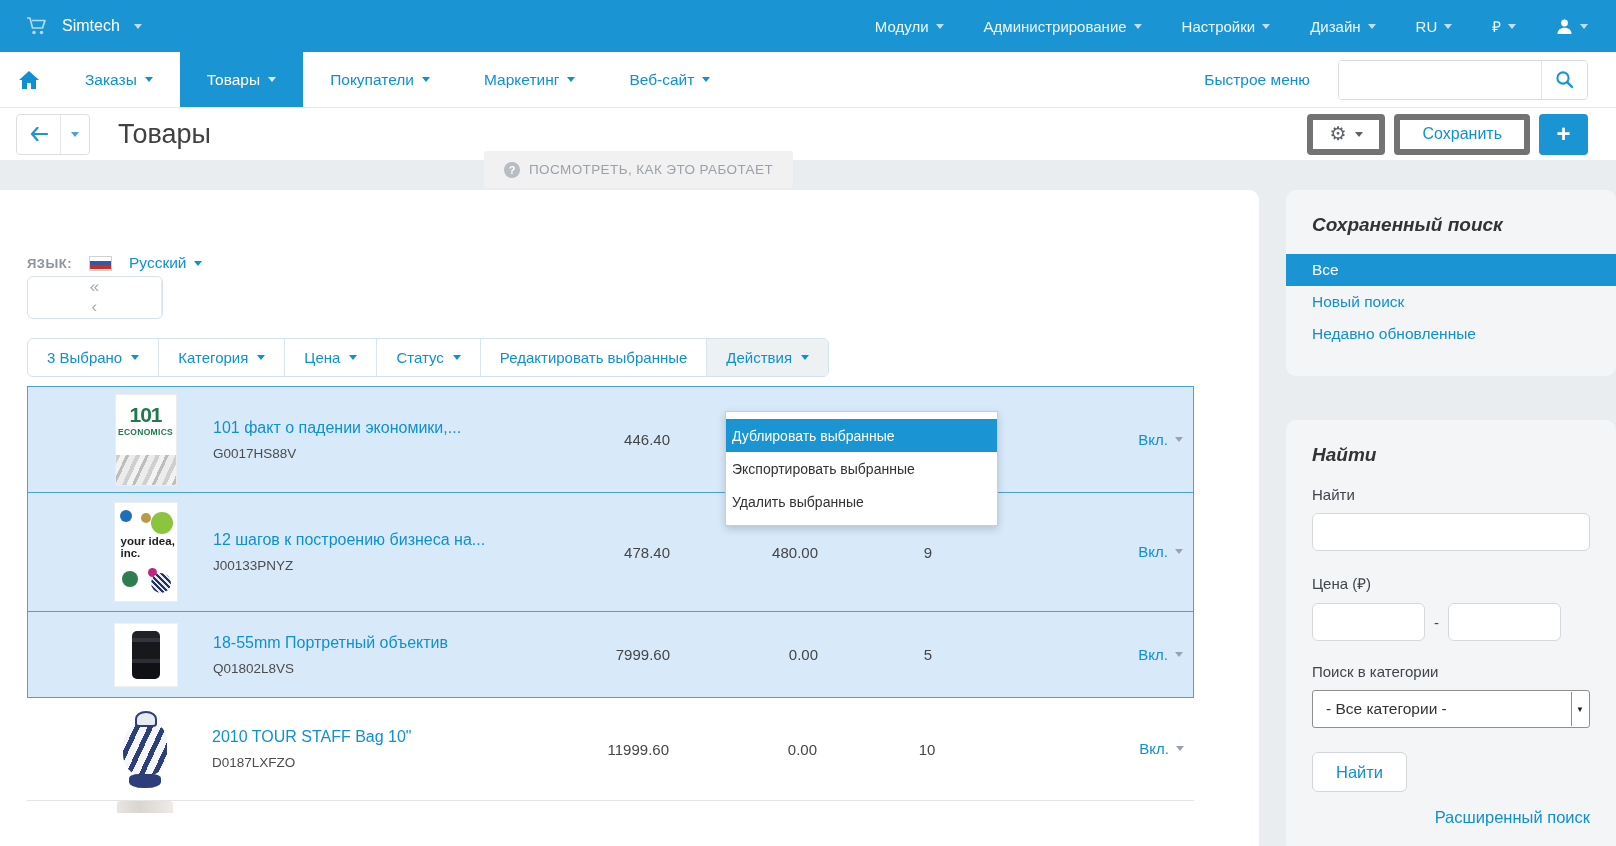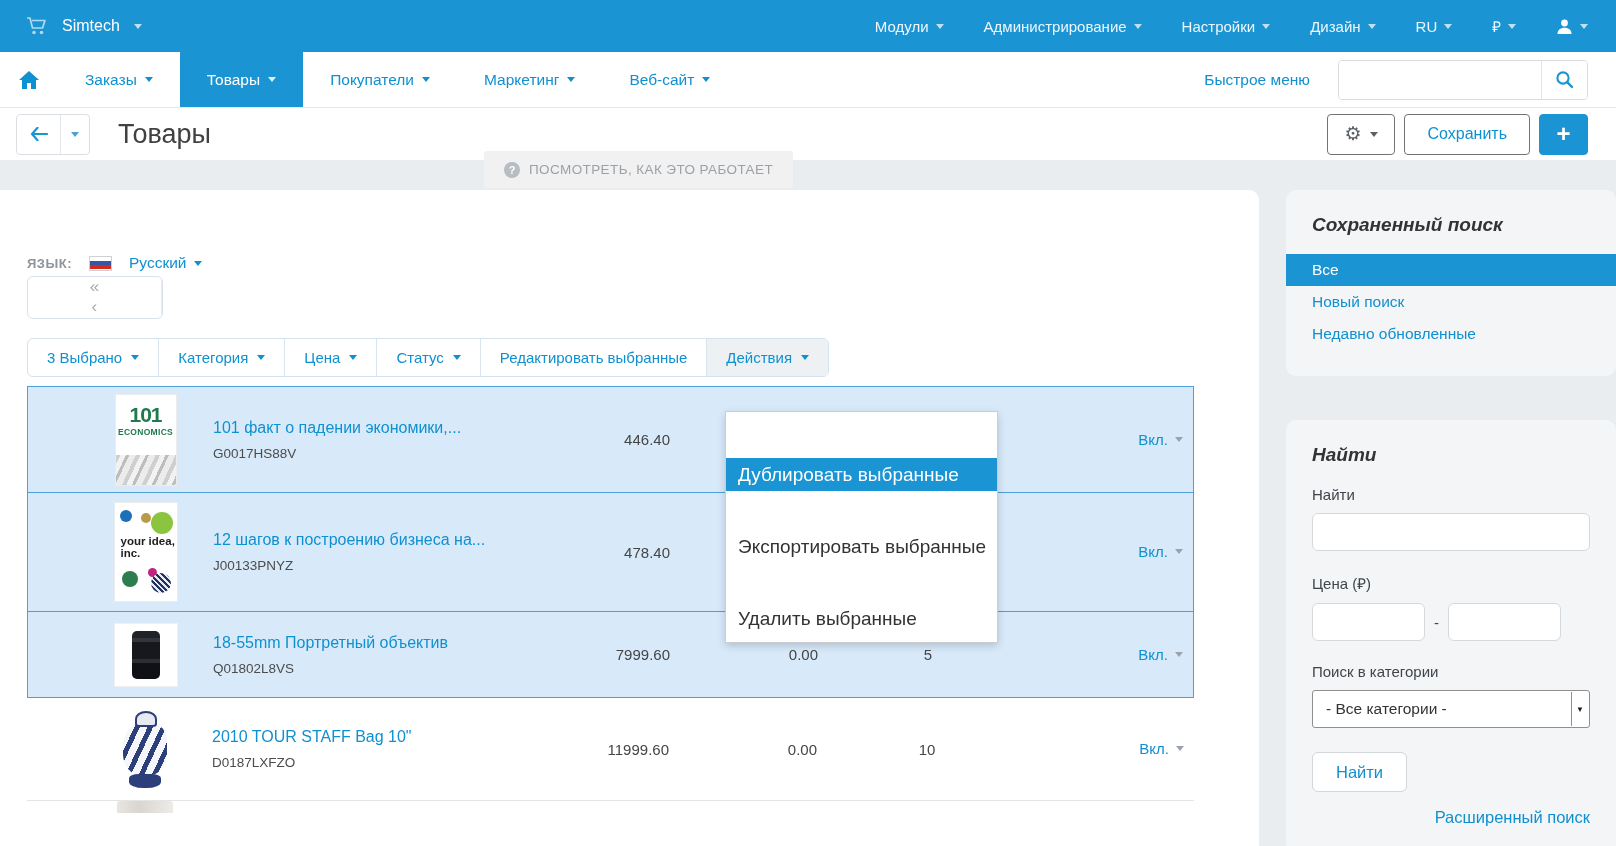--- a/index.html
+++ b/index.html
@@ -31,21 +31,21 @@
   .search-btn { width:46px; border-left:1px solid #e2e6e9; display:flex; align-items:center; justify-content:center; cursor:pointer; background:#fff; }
 
   
   .titlebar { height:52px; background:#fff; display:flex; align-items:center; padding:0 28px 0 16px; }
   .back-group { display:flex; height:41px; border:1px solid #dbdfe3; border-radius:4px; overflow:hidden; background:#fff; }
   .back-main { width:44px; display:flex; align-items:center; justify-content:center; border-right:1px solid #e4e7ea; cursor:pointer; }
   .back-caret { width:28px; display:flex; align-items:center; justify-content:center; cursor:pointer; }
   .back-caret .caret { color:#4d9fd8; }
   .page-title { font-size:27px; color:#414141; margin-left:28px; font-weight:400; }
   .title-actions { margin-left:auto; display:flex; align-items:center; gap:9px; }
-  .btn { height:41px; border:1px solid #737373; border-radius:4px; background:#fff; display:flex; align-items:center; justify-content:center; cursor:pointer; font-family:inherit; }
+  .btn { height:41px; border:6px solid #737373; border-radius:4px; background:#fff; display:flex; align-items:center; justify-content:center; cursor:pointer; font-family:inherit; }
   .gear-btn { padding:0 16px; gap:9px; color:#5a6268; }
   .icon-gear::before { content:"⚙"; font-size:19px; color:#5a6268; line-height:1; }
   .save-btn { padding:0 22px; color:#0f90d0; font-size:16px; }
   .add-btn { width:49px; background:#1b94d3; border-color:#1b94d3; }
   .icon-plus::before { content:"+"; color:#fff; font-size:24px; font-weight:bold; line-height:1; }
 
   
   .tooltip { position:absolute; left:484px; top:151px; height:37px; background:#f1f1f1; border-radius:3px; display:flex; align-items:center; gap:9px; padding:0 20px; z-index:5; }
   .q-icon { width:16px; height:16px; border-radius:50%; background:#b6bdc3; color:#fff; font-size:11px; font-weight:bold; display:flex; align-items:center; justify-content:center; }
   .q-icon::before { content:"?"; }
@@ -108,21 +108,21 @@
   .lens-body { width:28px; height:48px; border-radius:5px; background:linear-gradient(#202227 0 14%, #32353c 14% 22%, #17181c 22% 58%, #2b2e35 58% 66%, #101114 66% 100%); }
   .t-bag { width:56px; height:77px; position:relative; }
   .bag-top { position:absolute; left:18px; top:0; width:22px; height:16px; background:#e7eaf1; border:2px solid #2c3f7a; border-radius:50% 50% 20% 20%; }
   .bag-body { position:absolute; left:6px; top:12px; width:44px; height:52px; background:repeating-linear-gradient(115deg,#2c3f7a 0 5px,#f5f6fa 5px 12px); border-radius:45% 35% 40% 40%; }
   .bag-base { position:absolute; left:12px; bottom:0; width:32px; height:14px; background:#2c3f7a; border-radius:30% 30% 45% 45%; }
   .t-partial { width:56px; height:12px; background:linear-gradient(90deg,#e8e6e2,#d9d5cf 40%,#efece8); border-radius:3px 3px 0 0; }
   .prow-partial { height:13px; overflow:hidden; display:flex; align-items:flex-start; }
 
   
   .menu { position:absolute; left:725px; top:411px; width:273px; background:#fff; border:1px solid #c9ced3; box-shadow:0 3px 8px rgba(0,0,0,.18); padding:7px 0; z-index:10; }
-  .menu-item { height:33px; display:flex; align-items:center; padding:0 12px; font-size:19px; color:#333; cursor:pointer; white-space:nowrap;margin-top:39px; }
+  .menu-item { height:33px; display:flex; align-items:center; padding:0 6px; font-size:14px; color:#333; cursor:pointer; white-space:nowrap; }
   .menu-item.active { background:#1b94d3; color:#fff; }
 
   
   .sidebar { margin-left:27px; width:330px; }
   .side-panel { width:330px; background:#f4f5f7; border-radius:10px; padding:24px 26px 26px; }
   .sp-title { font-size:19px; font-weight:bold; color:#333;font-style:italic; }
   .sp-list { margin-top:18px; }
   .sp-item { font-size:15.5px; color:#0f90d0; padding:7px 0; cursor:pointer; }
   .sp-item.active { background:#1b94d3; color:#fff; margin:0 -26px; padding:7px 26px; }
   .panel-find { margin-top:44px; }

